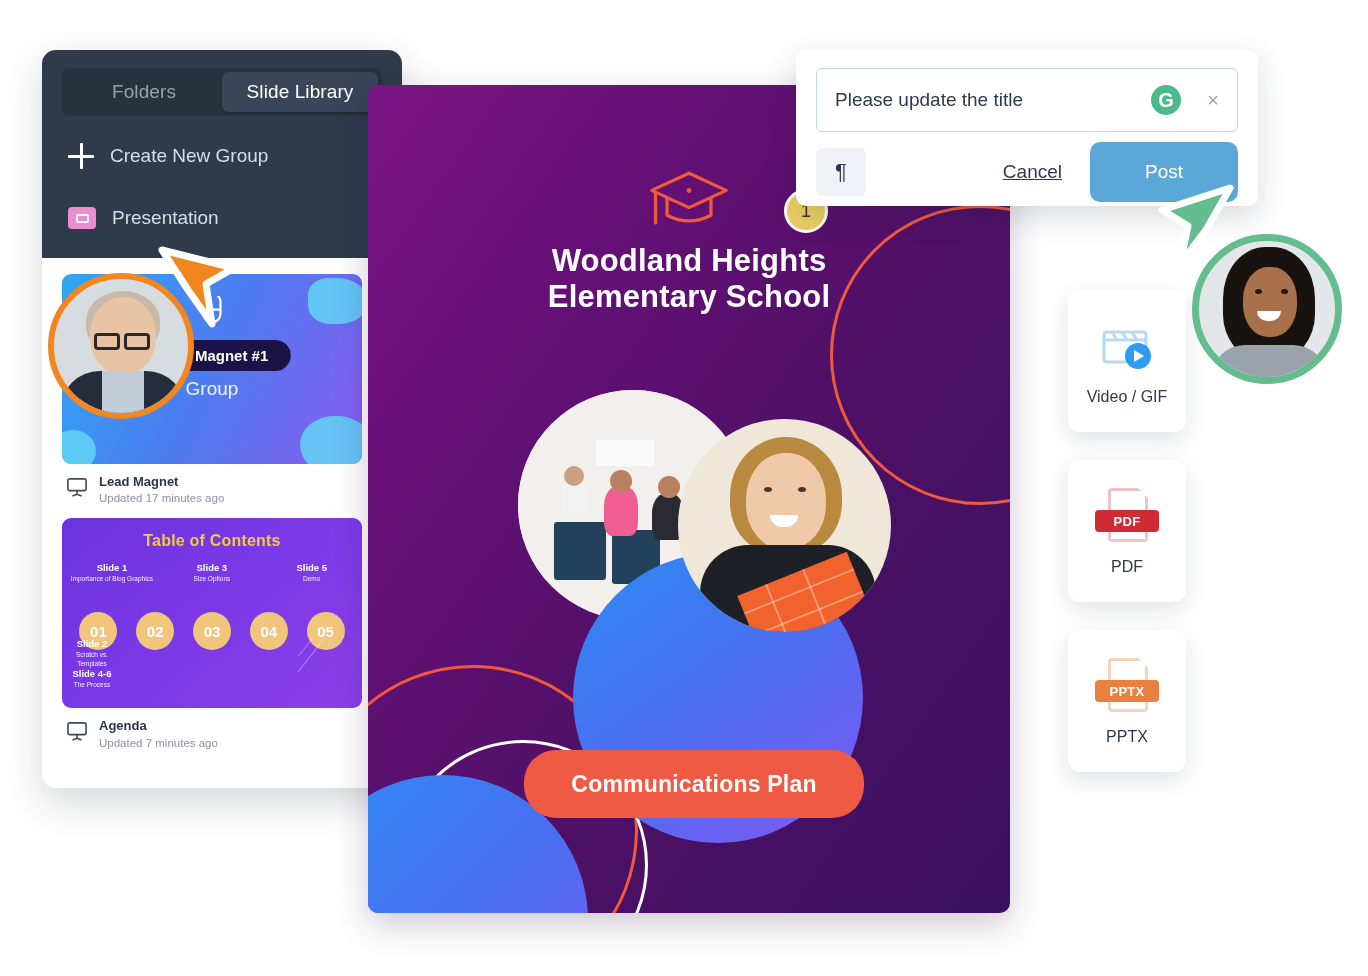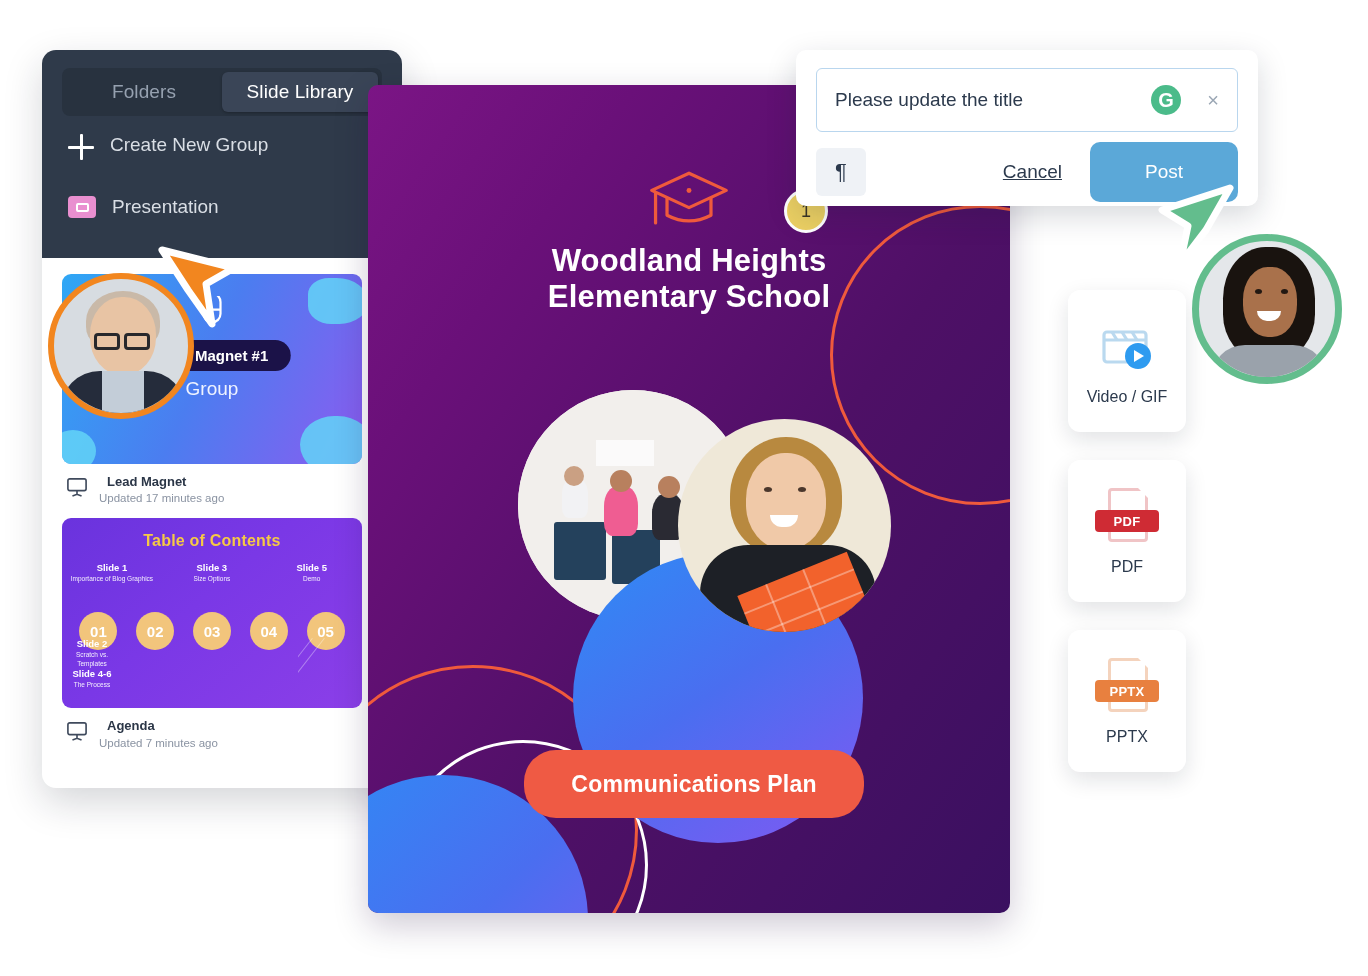--- a/index.html
+++ b/index.html
@@ -39,21 +39,21 @@
     font-size: 19px;
     color: #96a1b0;
     letter-spacing: .1px;
   }
   .seg-btn.active {
     background: #3a4557;
     color: #ffffff;
     box-shadow: 0 1px 3px rgba(0,0,0,0.25);
   }
   .nav-row {
-    display: flex; align-items: flex-start;
+    display: flex; align-items: center;
     gap: 16px;
     height: 44px;
     margin-top: 18px;
     padding-left: 6px;
   }
   .nav-plus {
     width: 26px; height: 26px; position: relative; flex: none;
   }
   .nav-plus:before, .nav-plus:after {
     content: ""; position: absolute; background: #ffffff; border-radius: 1px;
@@ -132,21 +132,21 @@
     position: absolute; right: 4px; bottom: 0; width: 60px; height: 70px;
     overflow: hidden; opacity: .35;
   }
   .diag i {
     position: absolute; width: 1px; height: 110px; background: #fff;
     transform: rotate(38deg); transform-origin: top left;
   }
   
   .meta { display: flex; align-items: flex-start; gap: 11px; margin-top: 10px; padding-left: 4px; }
   .screen-icon { width: 22px; height: 20px; flex: none; margin-top: 3px; }
-  .meta-title { font-size: 13px; color: #2b3647; font-weight: bold; line-height: 1.25; margin-left: 8px; }
+  .meta-title { font-size: 13px; color: #2b3647; font-weight: bold; line-height: 1.25; }
   .meta-sub { font-size: 11.5px; color: #8a93a2; margin-top: 2px; }
 
   
   #slide {
     position: absolute; left: 368px; top: 85px;
     width: 642px; height: 828px;
     border-radius: 10px;
     background: linear-gradient(125deg, #7b1585 0%, #6a1079 22%, #4e1066 58%, #3a1060 100%);
     overflow: hidden;
     box-shadow: 0 12px 34px rgba(30,10,60,0.22);

